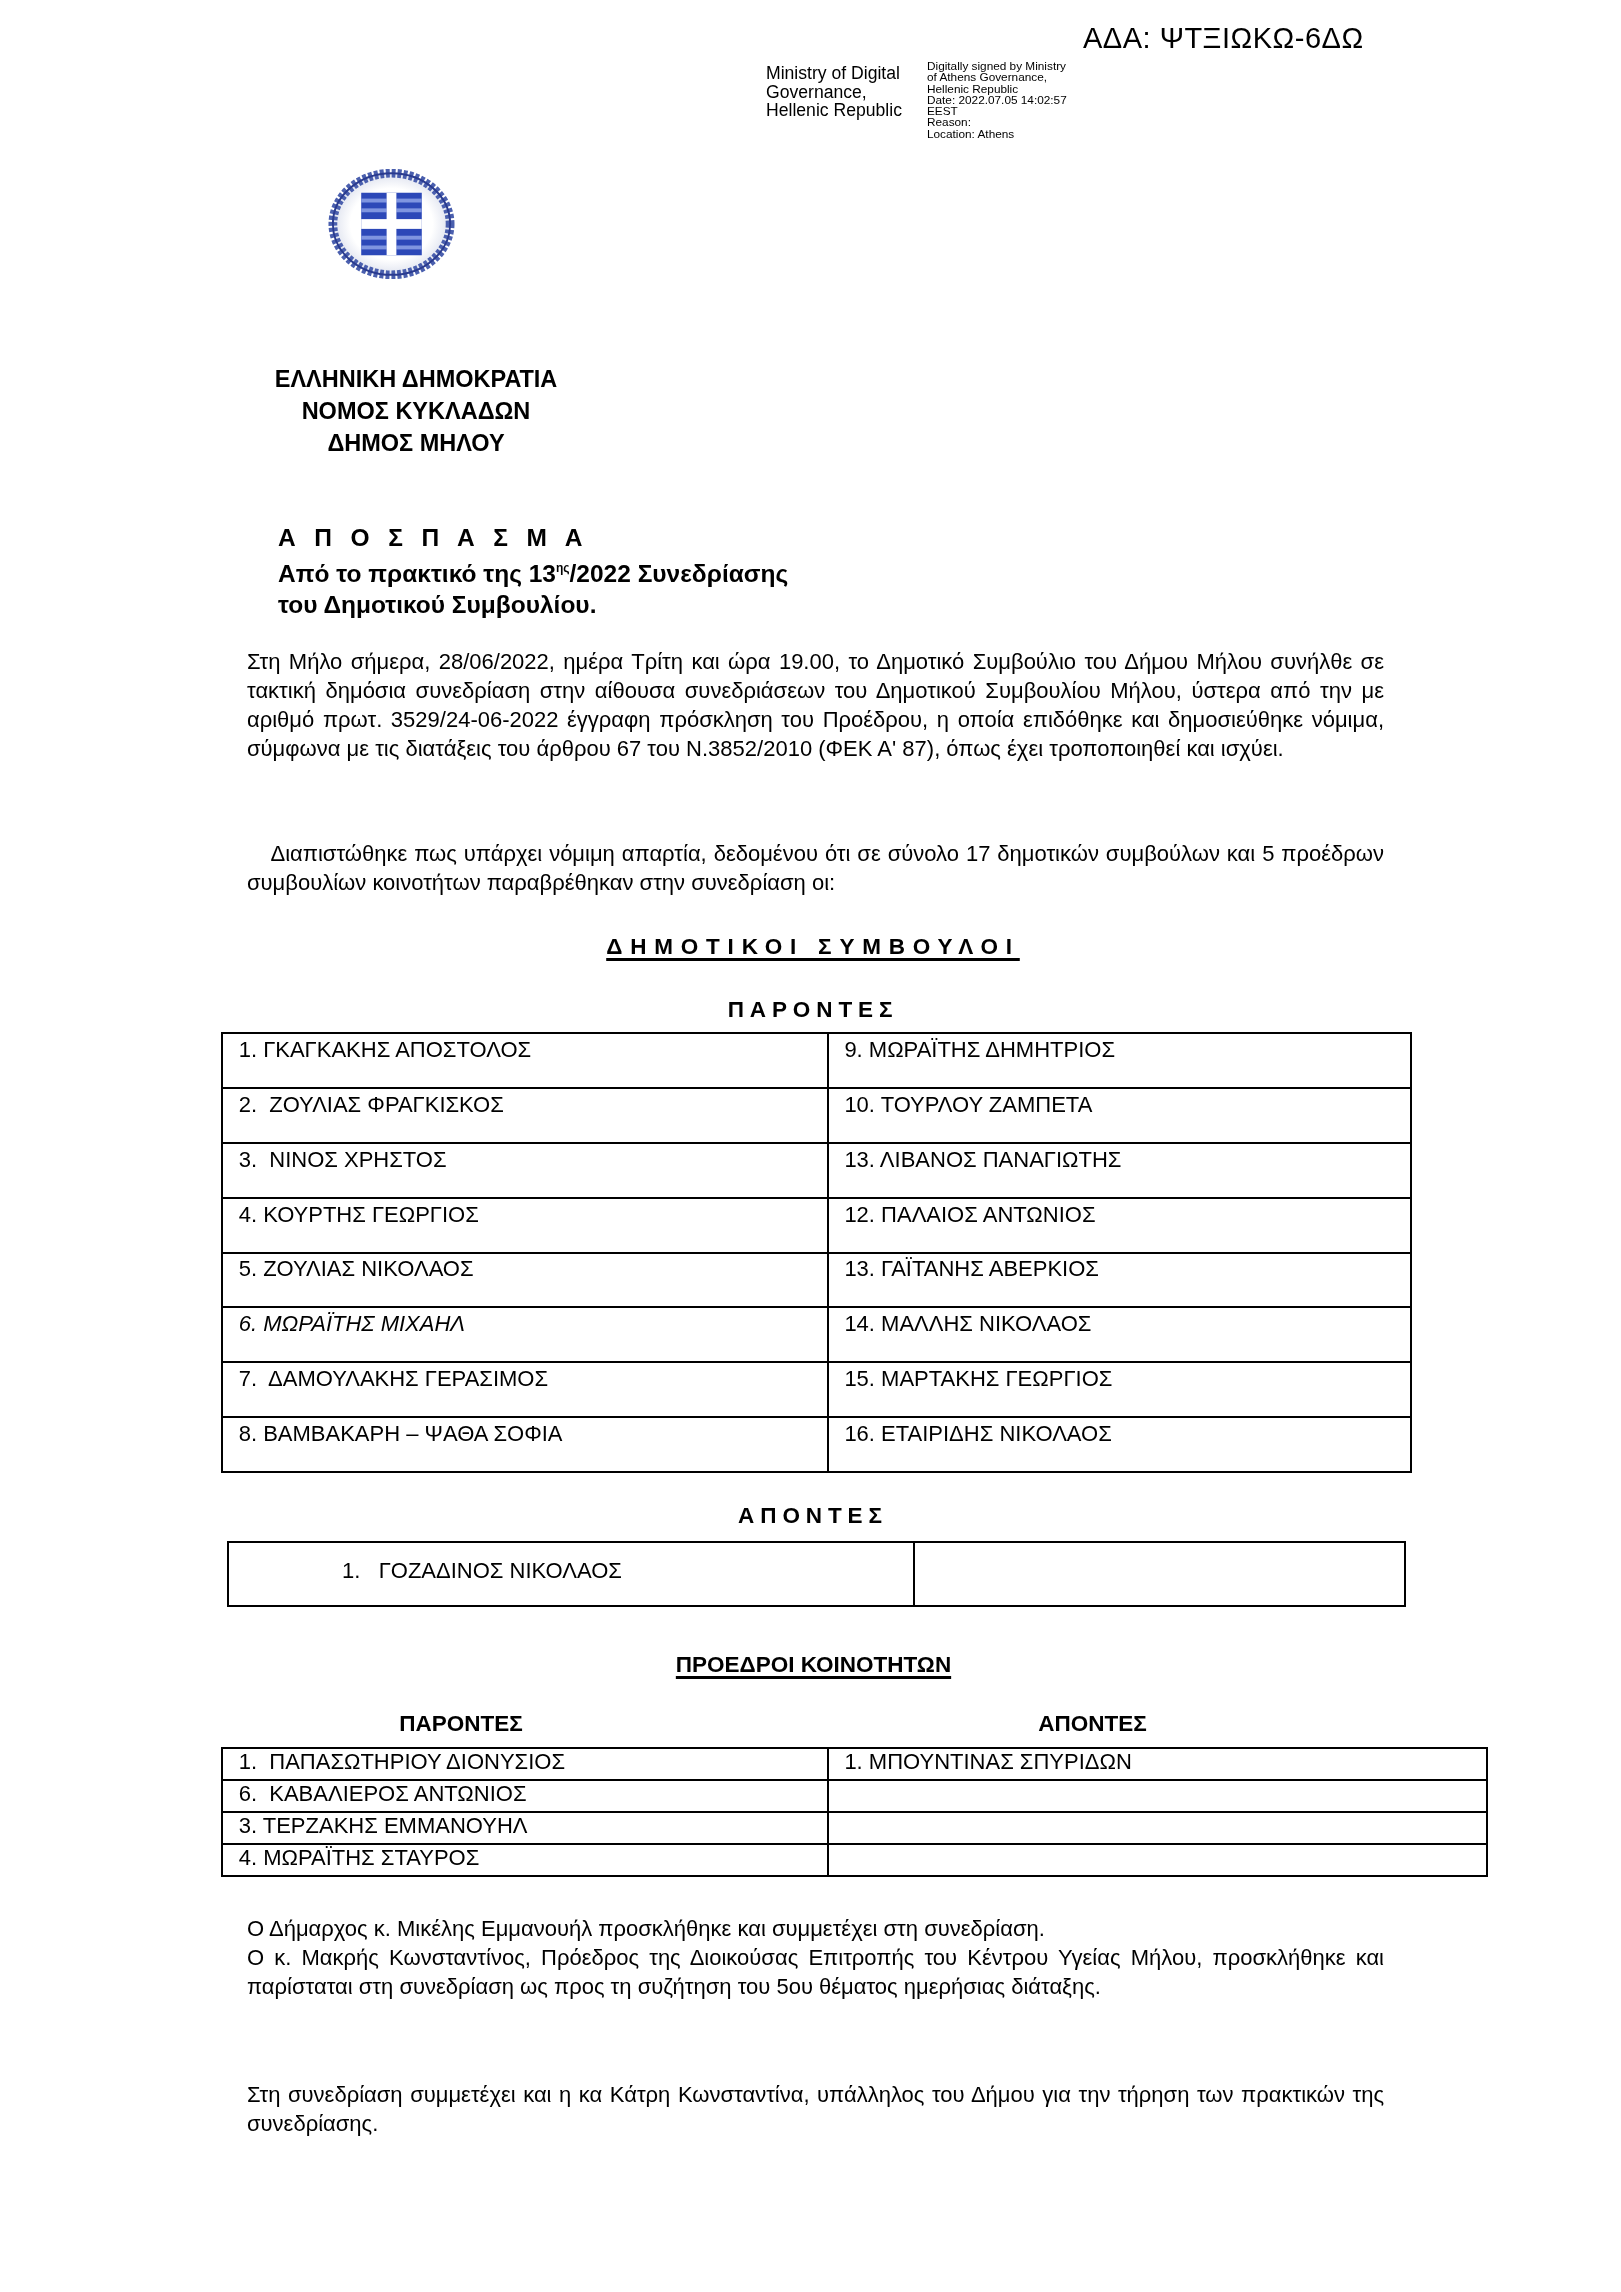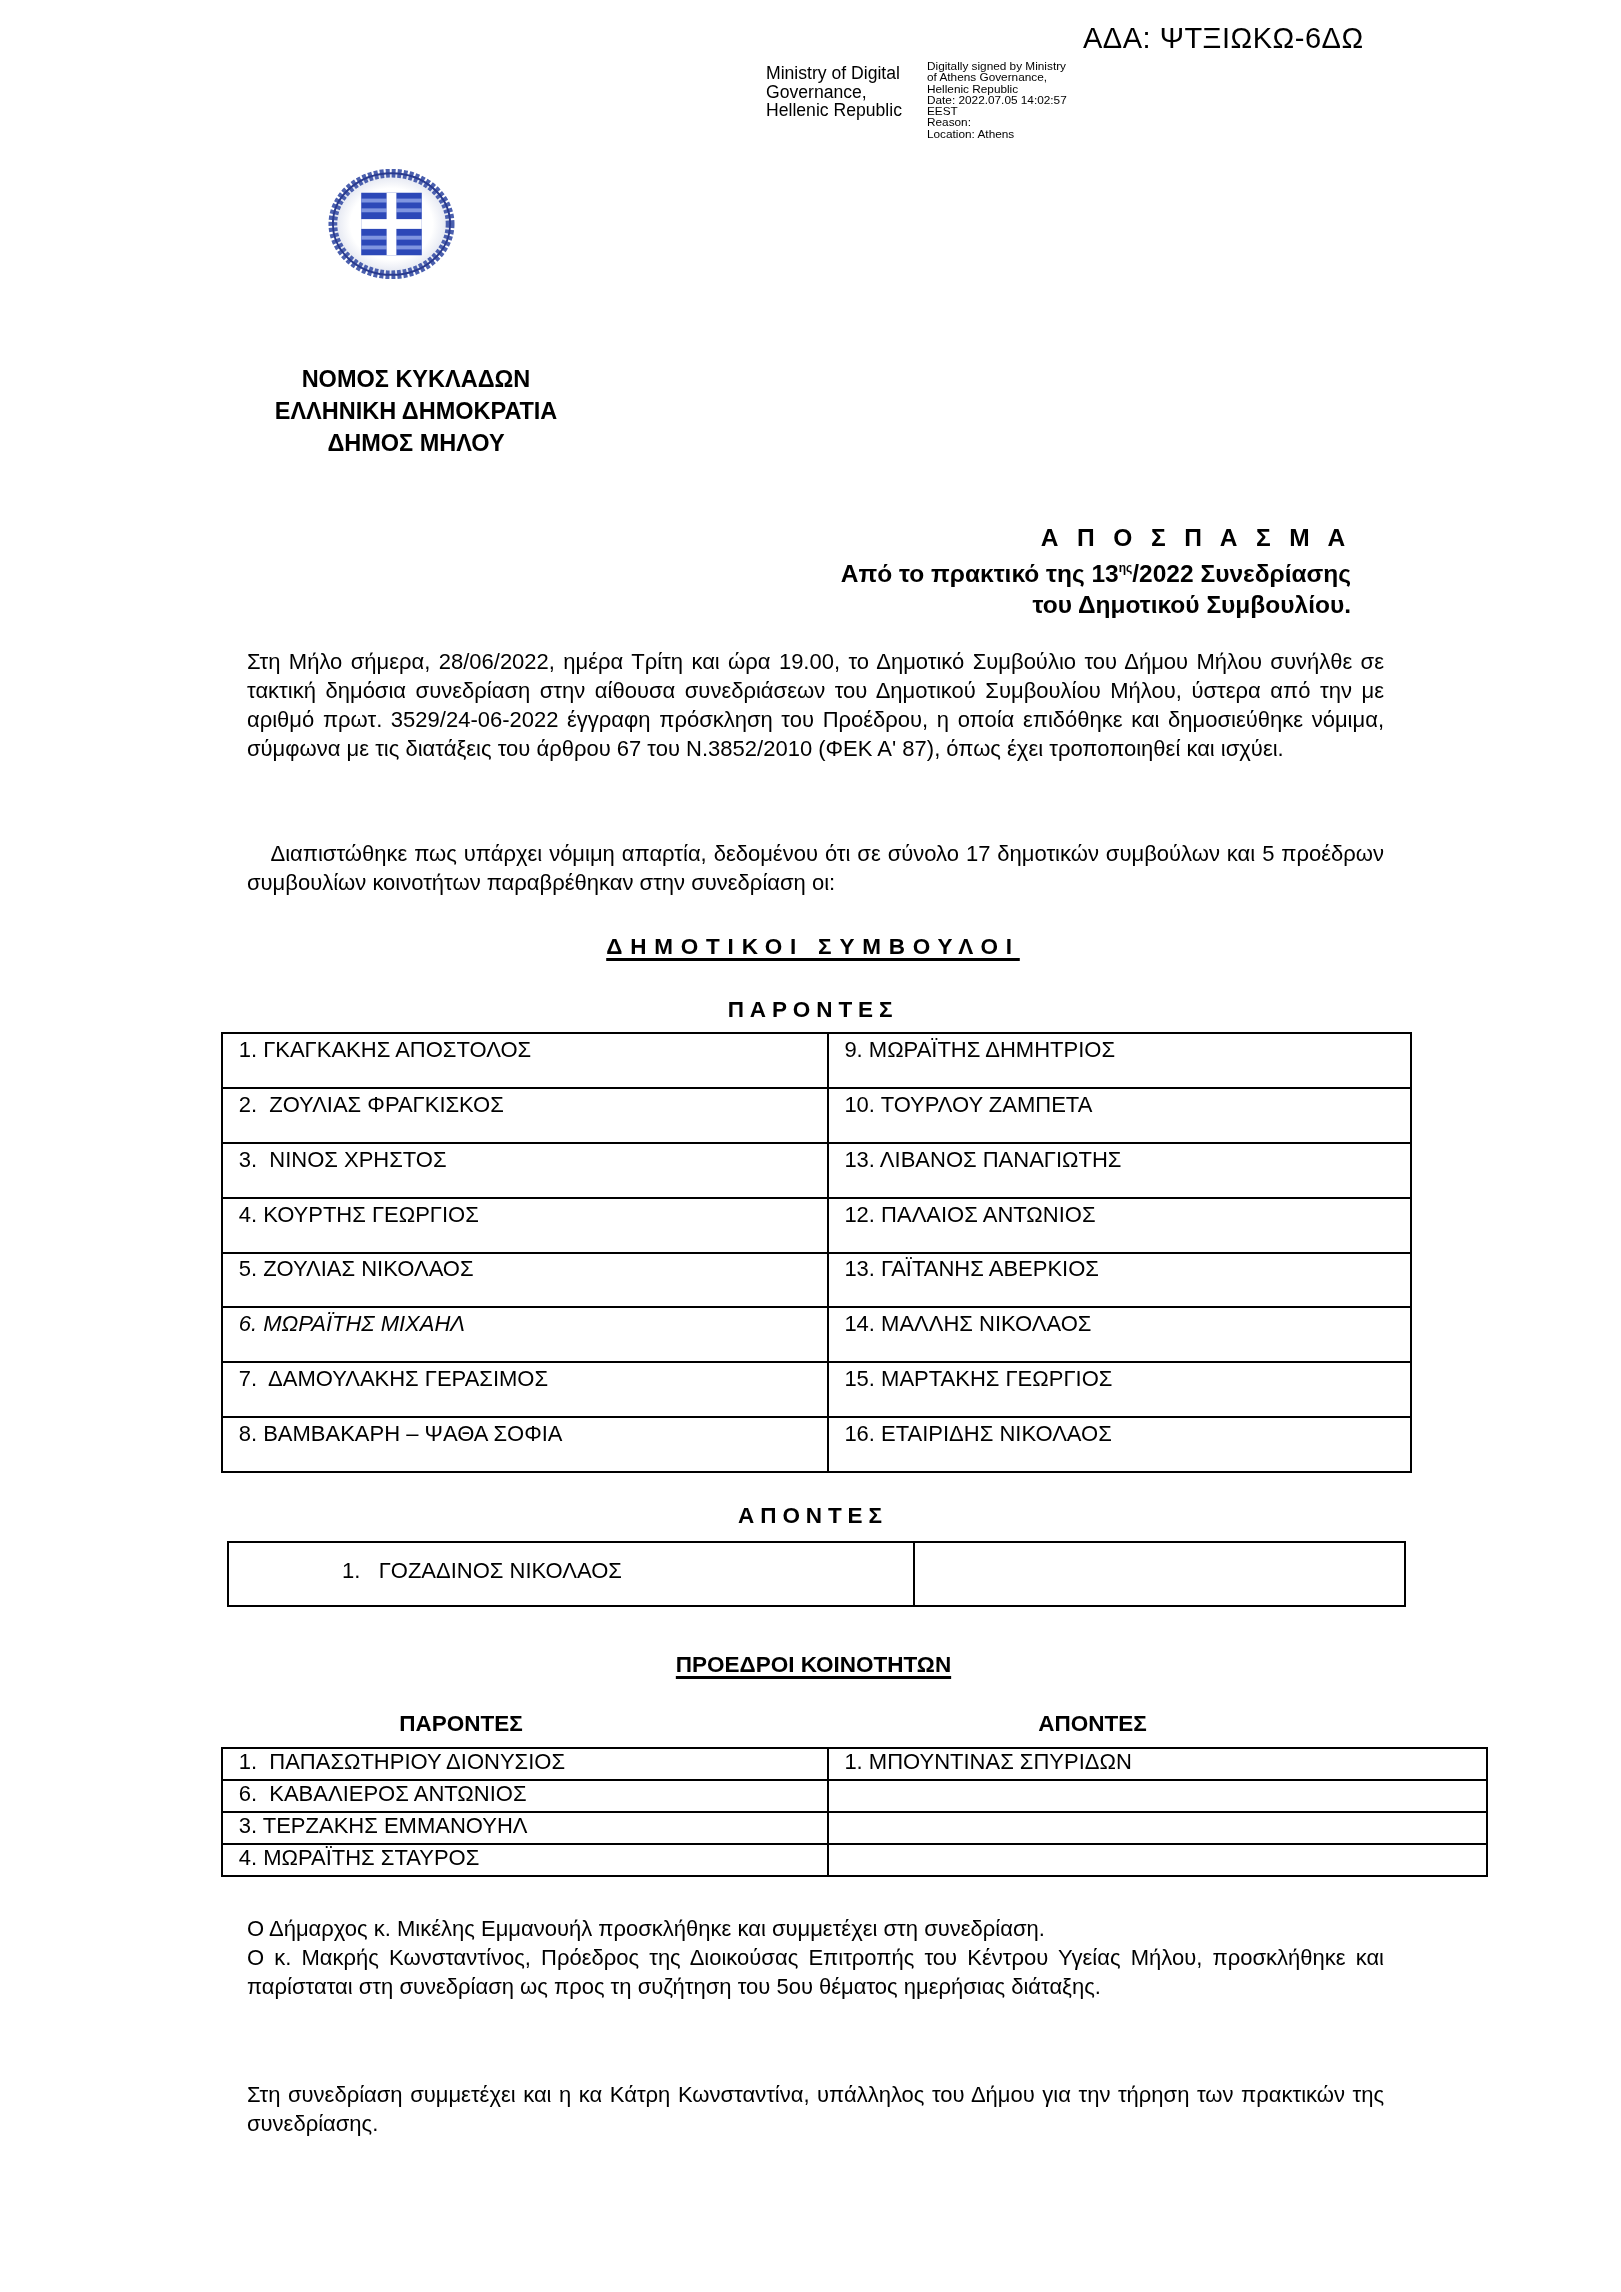--- a/index.html
+++ b/index.html
@@ -10,21 +10,21 @@
 
   .sig-left { left: 766px; top: 64px; font-size: 17.6px; line-height: 18.6px; width: 157px; text-align: left; }
   .sig-left div { white-space: nowrap; }
   .sig-right { left: 927px; top: 61px; font-size: 11.8px; line-height: 11.3px; width: 167px; }
   .sig-right div { white-space: nowrap; }
 
   .emblem { left: 328px; top: 169px; width: 127px; height: 110px; }
 
   .org { left: 176px; width: 480px; top: 363px; text-align: center; font-weight: bold; font-size: 23.5px; line-height: 32px; }
 
-  .title-block { left: 292px; width: 1059px; top: 522px; text-align: right; font-weight: bold; font-size: 24.5px; line-height: 31px; }
+  .title-block { left: 278px; width: 1059px; top: 522px; text-align: left; font-weight: bold; font-size: 24.5px; line-height: 31px; }
   .title-block .spaced { letter-spacing: 5.9px; }
   .title-block sup { font-size: 12px; vertical-align: 9.8px; }
 
   .para { left: 247px; width: 1137px; font-size: 22px; line-height: 29px; text-align: justify; }
   .p1 { top: 647px; }
   .p2 { top: 839px; text-indent: 23.5px; }
 
   .section-title { text-align: center; font-weight: bold; font-size: 22.5px; }
   .dim-title { left: 578px; width: 470px; top: 934px; letter-spacing: 7.8px; text-decoration: underline; text-underline-offset: 3.9px; text-decoration-thickness: 2.9px; }
   .present-title { left: 627px; width: 372px; top: 997px; letter-spacing: 5.9px; }
@@ -86,22 +86,22 @@
     <rect x="34" y="68" width="26" height="4" fill="#7f95e0"></rect>
     <rect x="34" y="78" width="26" height="4" fill="#7f95e0"></rect>
     <rect x="70" y="68" width="26" height="4" fill="#7f95e0"></rect>
     <rect x="70" y="78" width="26" height="4" fill="#7f95e0"></rect>
     <rect x="60" y="24" width="10" height="64" fill="#ffffff"></rect>
     <rect x="34" y="51" width="62" height="10" fill="#ffffff"></rect>
   </svg>
 </div>
 
 <div class="abs org">
+  <div>ΕΛΛΗΝΙΚΗ ΔΗΜΟΚΡΑΤΙΑ</div>
   <div>ΝΟΜΟΣ ΚΥΚΛΑΔΩΝ</div>
-  <div>ΕΛΛΗΝΙΚΗ ΔΗΜΟΚΡΑΤΙΑ</div>
   <div>ΔΗΜΟΣ ΜΗΛΟΥ</div>
 </div>
 
 <div class="abs title-block">
   <div class="spaced">Α Π Ο Σ Π Α Σ Μ Α</div>
   <div><span>Από το πρακτικό της 13</span><sup>ης</sup><span>/2022 Συνεδρίασης</span></div>
   <div>του Δημοτικού Συμβουλίου.</div>
 </div>
 
 <div class="abs para p1">Στη Μήλο σήμερα, 28/06/2022, ημέρα Τρίτη και ώρα 19.00, το Δημοτικό Συμβούλιο του Δήμου Μήλου συνήλθε σε τακτική δημόσια συνεδρίαση στην αίθουσα συνεδριάσεων του Δημοτικού Συμβουλίου Μήλου, ύστερα από την με αριθμό πρωτ. 3529/24-06-2022 έγγραφη πρόσκληση του Προέδρου, η οποία επιδόθηκε και δημοσιεύθηκε νόμιμα, σύμφωνα με τις διατάξεις του άρθρου 67 του Ν.3852/2010 (ΦΕΚ Α' 87), όπως έχει τροποποιηθεί και ισχύει.</div>

